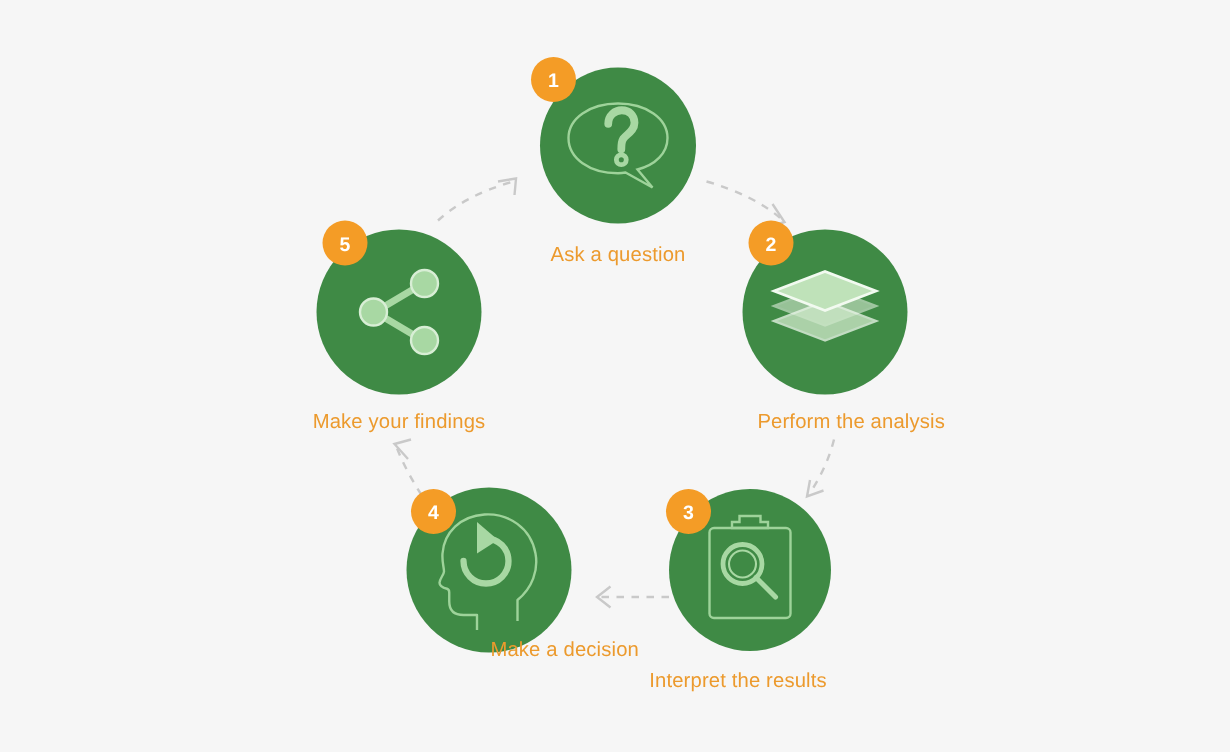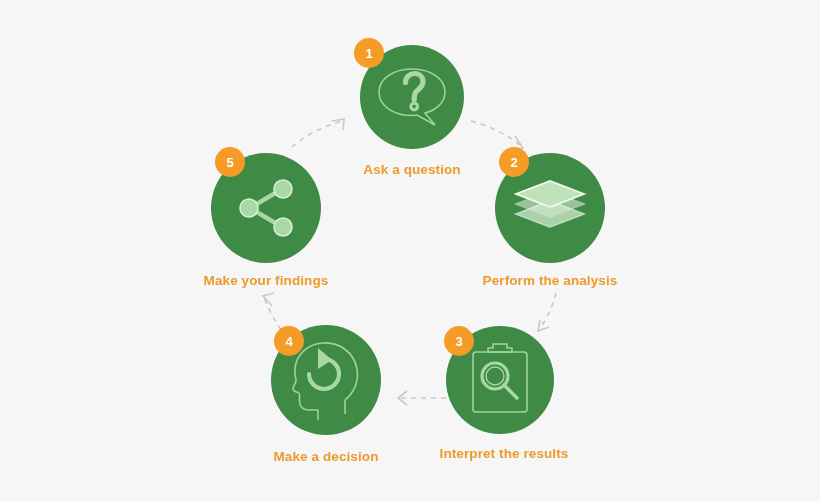--- a/index.html
+++ b/index.html
@@ -24,21 +24,21 @@
     display:flex;align-items:center;justify-content:center;
     font-size:13px;font-weight:bold;
     font-family:"Liberation Sans", sans-serif;
     line-height:1;
     z-index:5;
   }
   .label{
     position:absolute;
     color:#ec9a2d;
     font-size:13.5px;
-    font-weight:bold;
+    font-weight:normal;
     font-family:"Liberation Sans", sans-serif;
     white-space:nowrap;
     text-align:center;
     letter-spacing:0.1px;
   }
   .icon-svg{display:block;}
   .arrows{position:absolute;left:0;top:0;width:820px;height:501px;pointer-events:none;}
 </style>
 </head>
 <body>
@@ -85,51 +85,51 @@
     <div class="circle" style="left:495px;top:153px;width:110px;height:110px;">
       <svg class="icon-svg" width="80" height="74" viewBox="0 0 80 74">
         <path d="M40,46 L6,33 L40,20 L74,33 Z" fill="#dff0db" stroke="#eef8ec" stroke-width="1.6" opacity="0.55"></path>
         <path d="M40,56 L6,43 L40,30 L74,43 Z" fill="#cfe9ca" stroke="#eef8ec" stroke-width="1.6" opacity="0.75"></path>
         <path d="M40,36 L6,23 L40,10 L74,23 Z" fill="#bfe2b9" stroke="#f2faf0" stroke-width="1.8"></path>
       </svg>
     </div>
     <div class="badge" style="left:499px;top:147px;width:30px;height:30px;">
       <span>2</span>
     </div>
-    <div class="label" style="left:450px;top:273px;width:200px;">Perform the analysis</div>
+    <div class="label" style="left:430px;top:273px;width:200px;text-align:right;">Perform the analysis</div>
   </div>
 
   <div class="node">
     <div class="circle" style="left:446px;top:326px;width:108px;height:108px;">
       <svg class="icon-svg" width="70" height="76" viewBox="0 0 70 76">
         <rect x="8" y="10" width="54" height="60" rx="3" fill="none" stroke="#9ed39a" stroke-width="1.6"></rect>
         <path d="M23,10 L23,6 L28,6 L28,2 L42,2 L42,6 L47,6 L47,10 Z" fill="none" stroke="#9ed39a" stroke-width="1.6"></path>
         <circle cx="30" cy="34" r="13" fill="none" stroke="#a8d8a3" stroke-width="3.2"></circle>
         <circle cx="30" cy="34" r="9" fill="none" stroke="#a8d8a3" stroke-width="1.4"></circle>
         <line x1="39" y1="43" x2="52" y2="56" stroke="#a8d8a3" stroke-width="3.4" stroke-linecap="round"></line>
       </svg>
     </div>
     <div class="badge" style="left:444px;top:326px;width:30px;height:30px;">
       <span>3</span>
     </div>
-    <div class="label" style="left:404px;top:446px;width:200px;">Interpret the results</div>
+    <div class="label" style="left:392px;top:446px;width:200px;">Interpret the results</div>
   </div>
 
   <div class="node">
     <div class="circle" style="left:271px;top:325px;width:110px;height:110px;">
       <svg class="icon-svg" width="82" height="84" viewBox="0 0 82 84">
         <path d="M60,76 L60,62 C70,54 74,42 72,31 C69,14 54,4 38,5 C22,6 11,17 10,31 C9.6,37 11,40 11,43 C11,45 8,48 8,50.5 C8,53 11,54 13,54.5 C14,54.8 14.5,55.5 14.5,57 L14.5,63 C14.5,69 18,72 24,72 L33,72 L33,82" fill="none" stroke="#9ed39a" stroke-width="1.6" stroke-linejoin="round"></path>
         <path d="M24,36 A15,15 0 1,0 39,21" fill="none" stroke="#a8d8a3" stroke-width="4.2" stroke-linecap="round"></path>
         <path d="M33,10 L47,22 L33,31 Z" fill="#a8d8a3"></path>
       </svg>
     </div>
     <div class="badge" style="left:274px;top:326px;width:30px;height:30px;">
       <span>4</span>
     </div>
-    <div class="label" style="left:226px;top:449px;width:200px;">Make a decision</div>
+    <div class="label" style="left:226px;top:425px;width:200px;text-align:right;">Make a decision</div>
   </div>
 
   <div class="node">
     <div class="circle" style="left:211px;top:153px;width:110px;height:110px;">
       <svg class="icon-svg" width="72" height="72" viewBox="0 0 72 72">
         <line x1="20" y1="36" x2="52" y2="17" stroke="#a8d8a3" stroke-width="4.5" stroke-linecap="round"></line>
         <line x1="20" y1="36" x2="52" y2="55" stroke="#a8d8a3" stroke-width="4.5" stroke-linecap="round"></line>
         <circle cx="19" cy="36" r="9" fill="#a8d8a3" stroke="#d8eed5" stroke-width="1.6"></circle>
         <circle cx="53" cy="17" r="9" fill="#a8d8a3" stroke="#d8eed5" stroke-width="1.6"></circle>
         <circle cx="53" cy="55" r="9" fill="#a8d8a3" stroke="#d8eed5" stroke-width="1.6"></circle>

